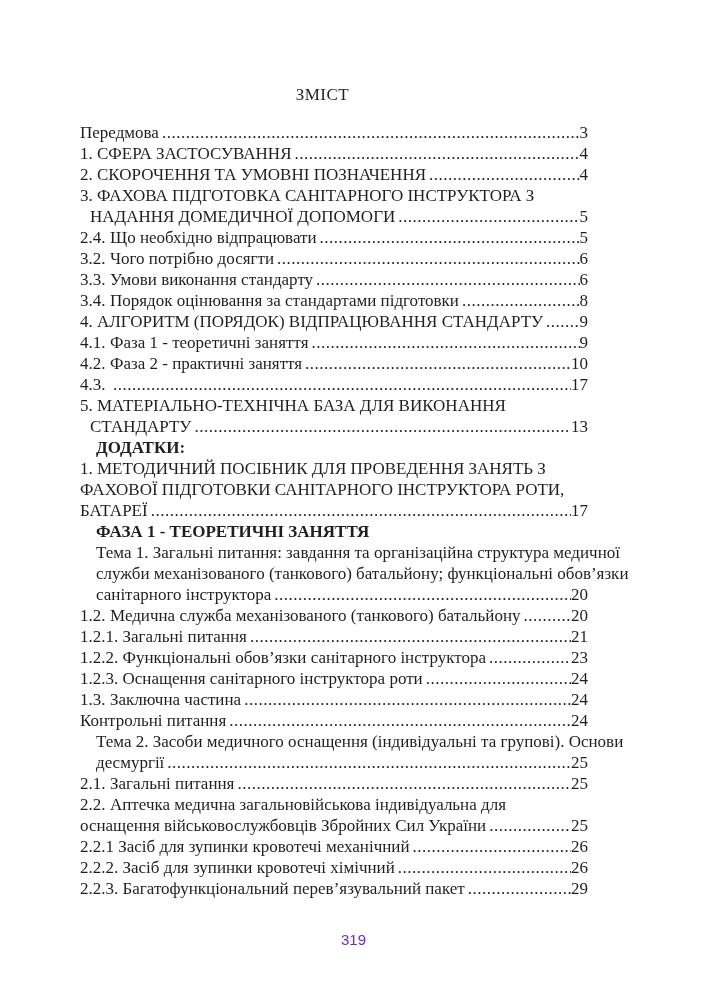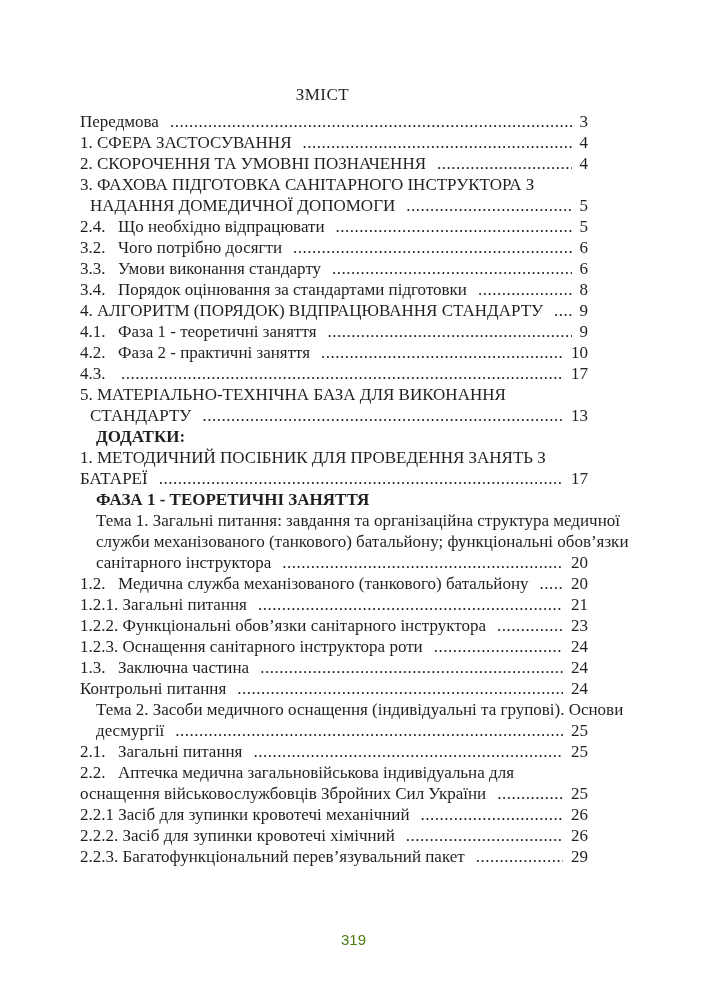--- a/index.html
+++ b/index.html
@@ -19,32 +19,31 @@
   .content {
     position: absolute;
     left: 57px;
     top: 84px;
     width: 531px;
     font-size: 17px;
   }
   .toc-title {
     text-align: center;
     line-height: 22px;
-    margin-bottom: 5px;
+    margin-bottom: 16px;
     letter-spacing: 0.5px;
   }
   .toc-list {
     width: 100%;
   }
   .row {
     display: flex;
     align-items: baseline;
     line-height: 21px;
     white-space: nowrap;
-    gap: 8px;
   }
   .row.flush { padding-left: 0; margin-left: 39px; }
   .row.l1    { padding-left: 23px; }
   .row.cont  { padding-left: 33px; }
   .row.bold  { font-weight: bold; }
   .num {
     display: inline-block;
     min-width: 30px;
     flex: 0 0 auto;
   }
@@ -64,21 +63,21 @@
     text-align: right;
   }
   .footer {
     position: absolute;
     left: 0;
     top: 931px;
     width: 707px;
     text-align: center;
     font-family: "Liberation Sans", "DejaVu Sans", sans-serif;
     font-size: 15px;
-    color: #4d7c0f;
+    color: #6d28d9;
   }
 </style>
 </head>
 <body>
 
 <div class="page">
   <div class="content">
     <div class="toc-title">ЗМІСТ</div>
     <div class="toc-list">
         <div class="row l1">
@@ -173,20 +172,25 @@
     <span class="txt">ДОДАТКИ:</span>
 
   </div>
         <div class="row l1">
 
     <span class="txt">1. МЕТОДИЧНИЙ ПОСІБНИК ДЛЯ ПРОВЕДЕННЯ ЗАНЯТЬ З</span>
 
   </div>
         <div class="row l1">
 
+    <span class="txt">ФАХОВОЇ ПІДГОТОВКИ САНІТАРНОГО ІНСТРУКТОРА РОТИ,</span>
+
+  </div>
+        <div class="row l1">
+
     <span class="txt">БАТАРЕЇ</span>
     <span class="dots">........................................................................................................................................................................................................</span>
     <span class="pg">17</span>
   </div>
         <div class="row flush bold">
 
     <span class="txt">ФАЗА 1 - ТЕОРЕТИЧНІ ЗАНЯТТЯ</span>
 
   </div>
         <div class="row flush">

